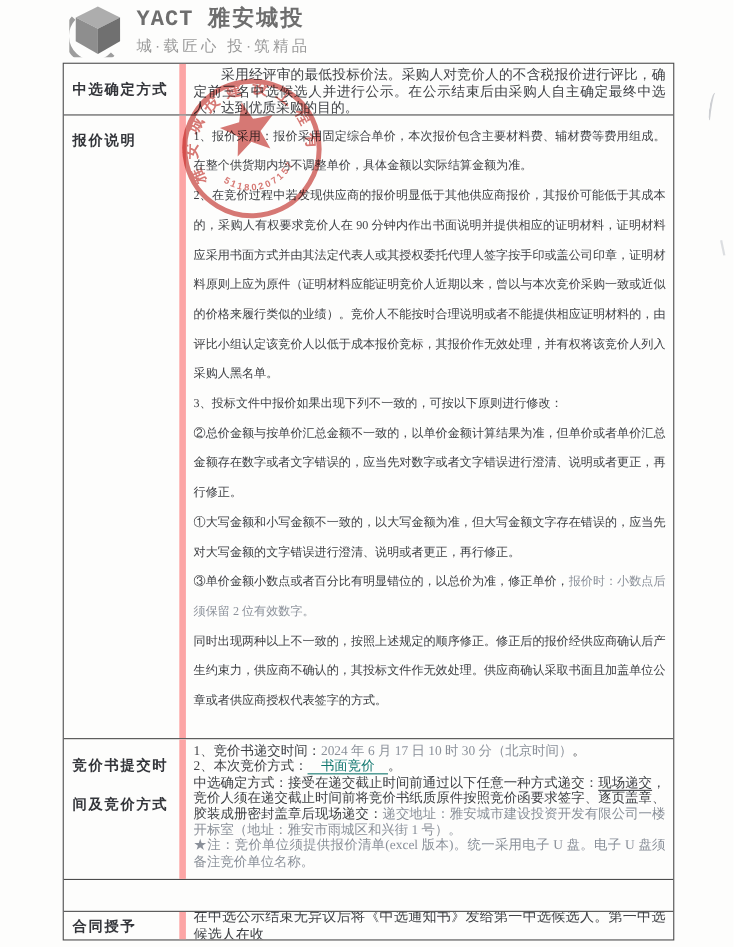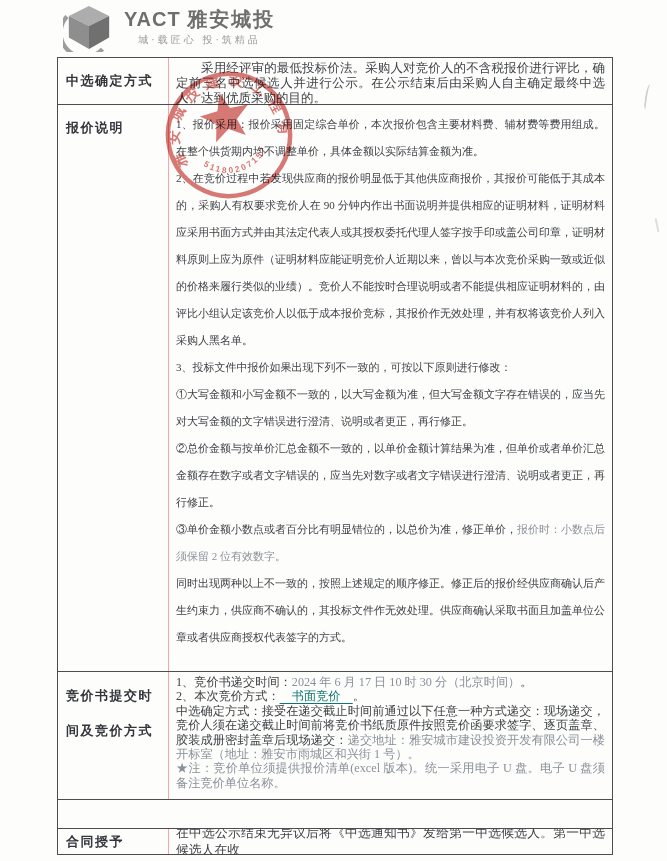--- a/index.html
+++ b/index.html
@@ -7,34 +7,34 @@
   .page {
     position:relative; width:667px; height:861px;
     background:#fdfdfc; overflow:hidden;
     font-family:"Liberation Serif","DejaVu Serif",serif;
     color:#3f4145;
   }
   
   .logo { position:absolute; left:63px; top:4px; display:flex; align-items:flex-start; }
   .logo-cube { width:52px; height:48px; }
   .logo-text { margin-left:9px; padding-top:4px; }
-  .brand-line { font-family:Liberation Sans, sans-serif;
+  .brand-line { font-family:Liberation Mono, monospace;
     font-weight:bold; font-size:20px; color:#6e6e6e; letter-spacing:1px; line-height:1.1; }
   .brand-line .cn { letter-spacing:2px; }
-  .tagline { margin-top:3px; font-size:10px; color:#9a9a9a; letter-spacing:3px;
-    font-family:"Liberation Sans","DejaVu Sans",sans-serif;text-align:center; }
+  .tagline { margin-top:3px; font-size:14px; color:#9a9a9a; letter-spacing:3px;
+    font-family:"Liberation Sans","DejaVu Sans",sans-serif; }
   
   .doc-table {
     position:absolute; left:57px; top:57px; width:556px;
     border:1px solid #4d4d4d;
   }
   .row { display:flex; border-top:1px solid #4d4d4d; overflow:hidden; }
   .row:first-child { border-top:none; }
   .label-cell {
-    width:111px; flex:0 0 111px; border-right:1px solid #fca5a5;
+    width:111px; flex:0 0 111px; border-right:6px solid #fca5a5;
     font-weight:bold; font-size:13px; letter-spacing:1.5px;
     padding:3px 4px 3px 8px; white-space:pre-line; color:#33353a;
     display:flex; flex-direction:column; justify-content:center;
   }
   .content-cell { flex:1; padding:2px 7px; overflow:hidden; }
   .content-cell p { text-align:justify; }
   
   .row-0 { height:46px; }
   .row-0 .content-cell p { font-size:12.5px; line-height:15px; padding-top:1px; }
   .row-1 { height:567px; }
@@ -47,21 +47,21 @@
   .row-2 .content-cell p { font-size:12.2px; line-height:14.4px; }
   .row-3 { height:29px; }
   .row-3 .content-cell { display:flex; align-items:center; }
   .row-3 .content-cell p { font-size:12.8px;margin-top:48px; }
   .row-4 { height:26px; }
   .row-4 .content-cell { display:flex; align-items:center; }
   .row-4 .content-cell p { font-size:12.8px; }
   .indent { text-indent:2em; }
   
   .seg-g { color:#8a9099; }
-  .seg-u { text-underline-offset:3px; }
+  .seg-u { text-decoration:underline; text-underline-offset:3px; }
   .seg-gu { color:#0f766e; text-decoration:underline; text-underline-offset:3px; }
   
   .stamp {
     position:absolute; left:141px; top:47px; width:176px; height:176px;
     mix-blend-mode:multiply; opacity:.72; pointer-events:none;
   }
   
   .noise-1 { position:absolute; left:645px; top:84px; width:6px; height:26px;
     border-left:2px solid #b9bcc2; border-radius:60% 0 0 40%; transform:rotate(8deg); opacity:.7; }
   .noise-2 { position:absolute; left:656px; top:218px; width:5px; height:14px;
@@ -94,22 +94,22 @@
         <div class="content-cell">
           <p class="indent"><span>采用经评审的最低投标价法。采购人对竞价人的不含税报价进行评比，确定前三名中选候选人并进行公示。在公示结束后由采购人自主确定最终中选人，达到优质采购的目的。</span></p>
         </div>
       </div>
       <div class="row row-1">
         <div class="label-cell">报价说明</div>
         <div class="content-cell">
           <p><span>1、报价采用：报价采用固定综合单价，本次报价包含主要材料费、辅材费等费用组成。在整个供货期内均不调整单价，具体金额以实际结算金额为准。</span></p>
           <p><span>2、在竞价过程中若发现供应商的报价明显低于其他供应商报价，其报价可能低于其成本的，采购人有权要求竞价人在 90 分钟内作出书面说明并提供相应的证明材料，证明材料应采用书面方式并由其法定代表人或其授权委托代理人签字按手印或盖公司印章，证明材料原则上应为原件（证明材料应能证明竞价人近期以来，曾以与本次竞价采购一致或近似的价格来履行类似的业绩）。竞价人不能按时合理说明或者不能提供相应证明材料的，由评比小组认定该竞价人以低于成本报价竞标，其报价作无效处理，并有权将该竞价人列入采购人黑名单。</span></p>
           <p><span>3、投标文件中报价如果出现下列不一致的，可按以下原则进行修改：</span></p>
+          <p><span>②总价金额与按单价汇总金额不一致的，以单价金额计算结果为准，但单价或者单价汇总金额存在数字或者文字错误的，应当先对数字或者文字错误进行澄清、说明或者更正，再行修正。</span></p>
           <p><span>①大写金额和小写金额不一致的，以大写金额为准，但大写金额文字存在错误的，应当先对大写金额的文字错误进行澄清、说明或者更正，再行修正。</span></p>
-          <p><span>②总价金额与按单价汇总金额不一致的，以单价金额计算结果为准，但单价或者单价汇总金额存在数字或者文字错误的，应当先对数字或者文字错误进行澄清、说明或者更正，再行修正。</span></p>
           <p><span>③单价金额小数点或者百分比有明显错位的，以总价为准，修正单价，</span><span class="seg-g">报价时：小数点后须保留 2 位有效数字。</span></p>
           <p><span>同时出现两种以上不一致的，按照上述规定的顺序修正。修正后的报价经供应商确认后产生约束力，供应商不确认的，其投标文件作无效处理。供应商确认采取书面且加盖单位公章或者供应商授权代表签字的方式。</span></p>
         </div>
       </div>
       <div class="row row-2">
         <div class="label-cell">竞价书提交时
 间及竞价方式</div>
         <div class="content-cell">
           <p><span>1、竞价书递交时间：</span><span class="seg-g">2024 年 6 月 17 日 10 时 30 分（北京时间）</span><span>。</span></p>
           <p><span>2、本次竞价方式：</span><span class="seg-gu">　书面竞价　</span><span>。</span></p>

